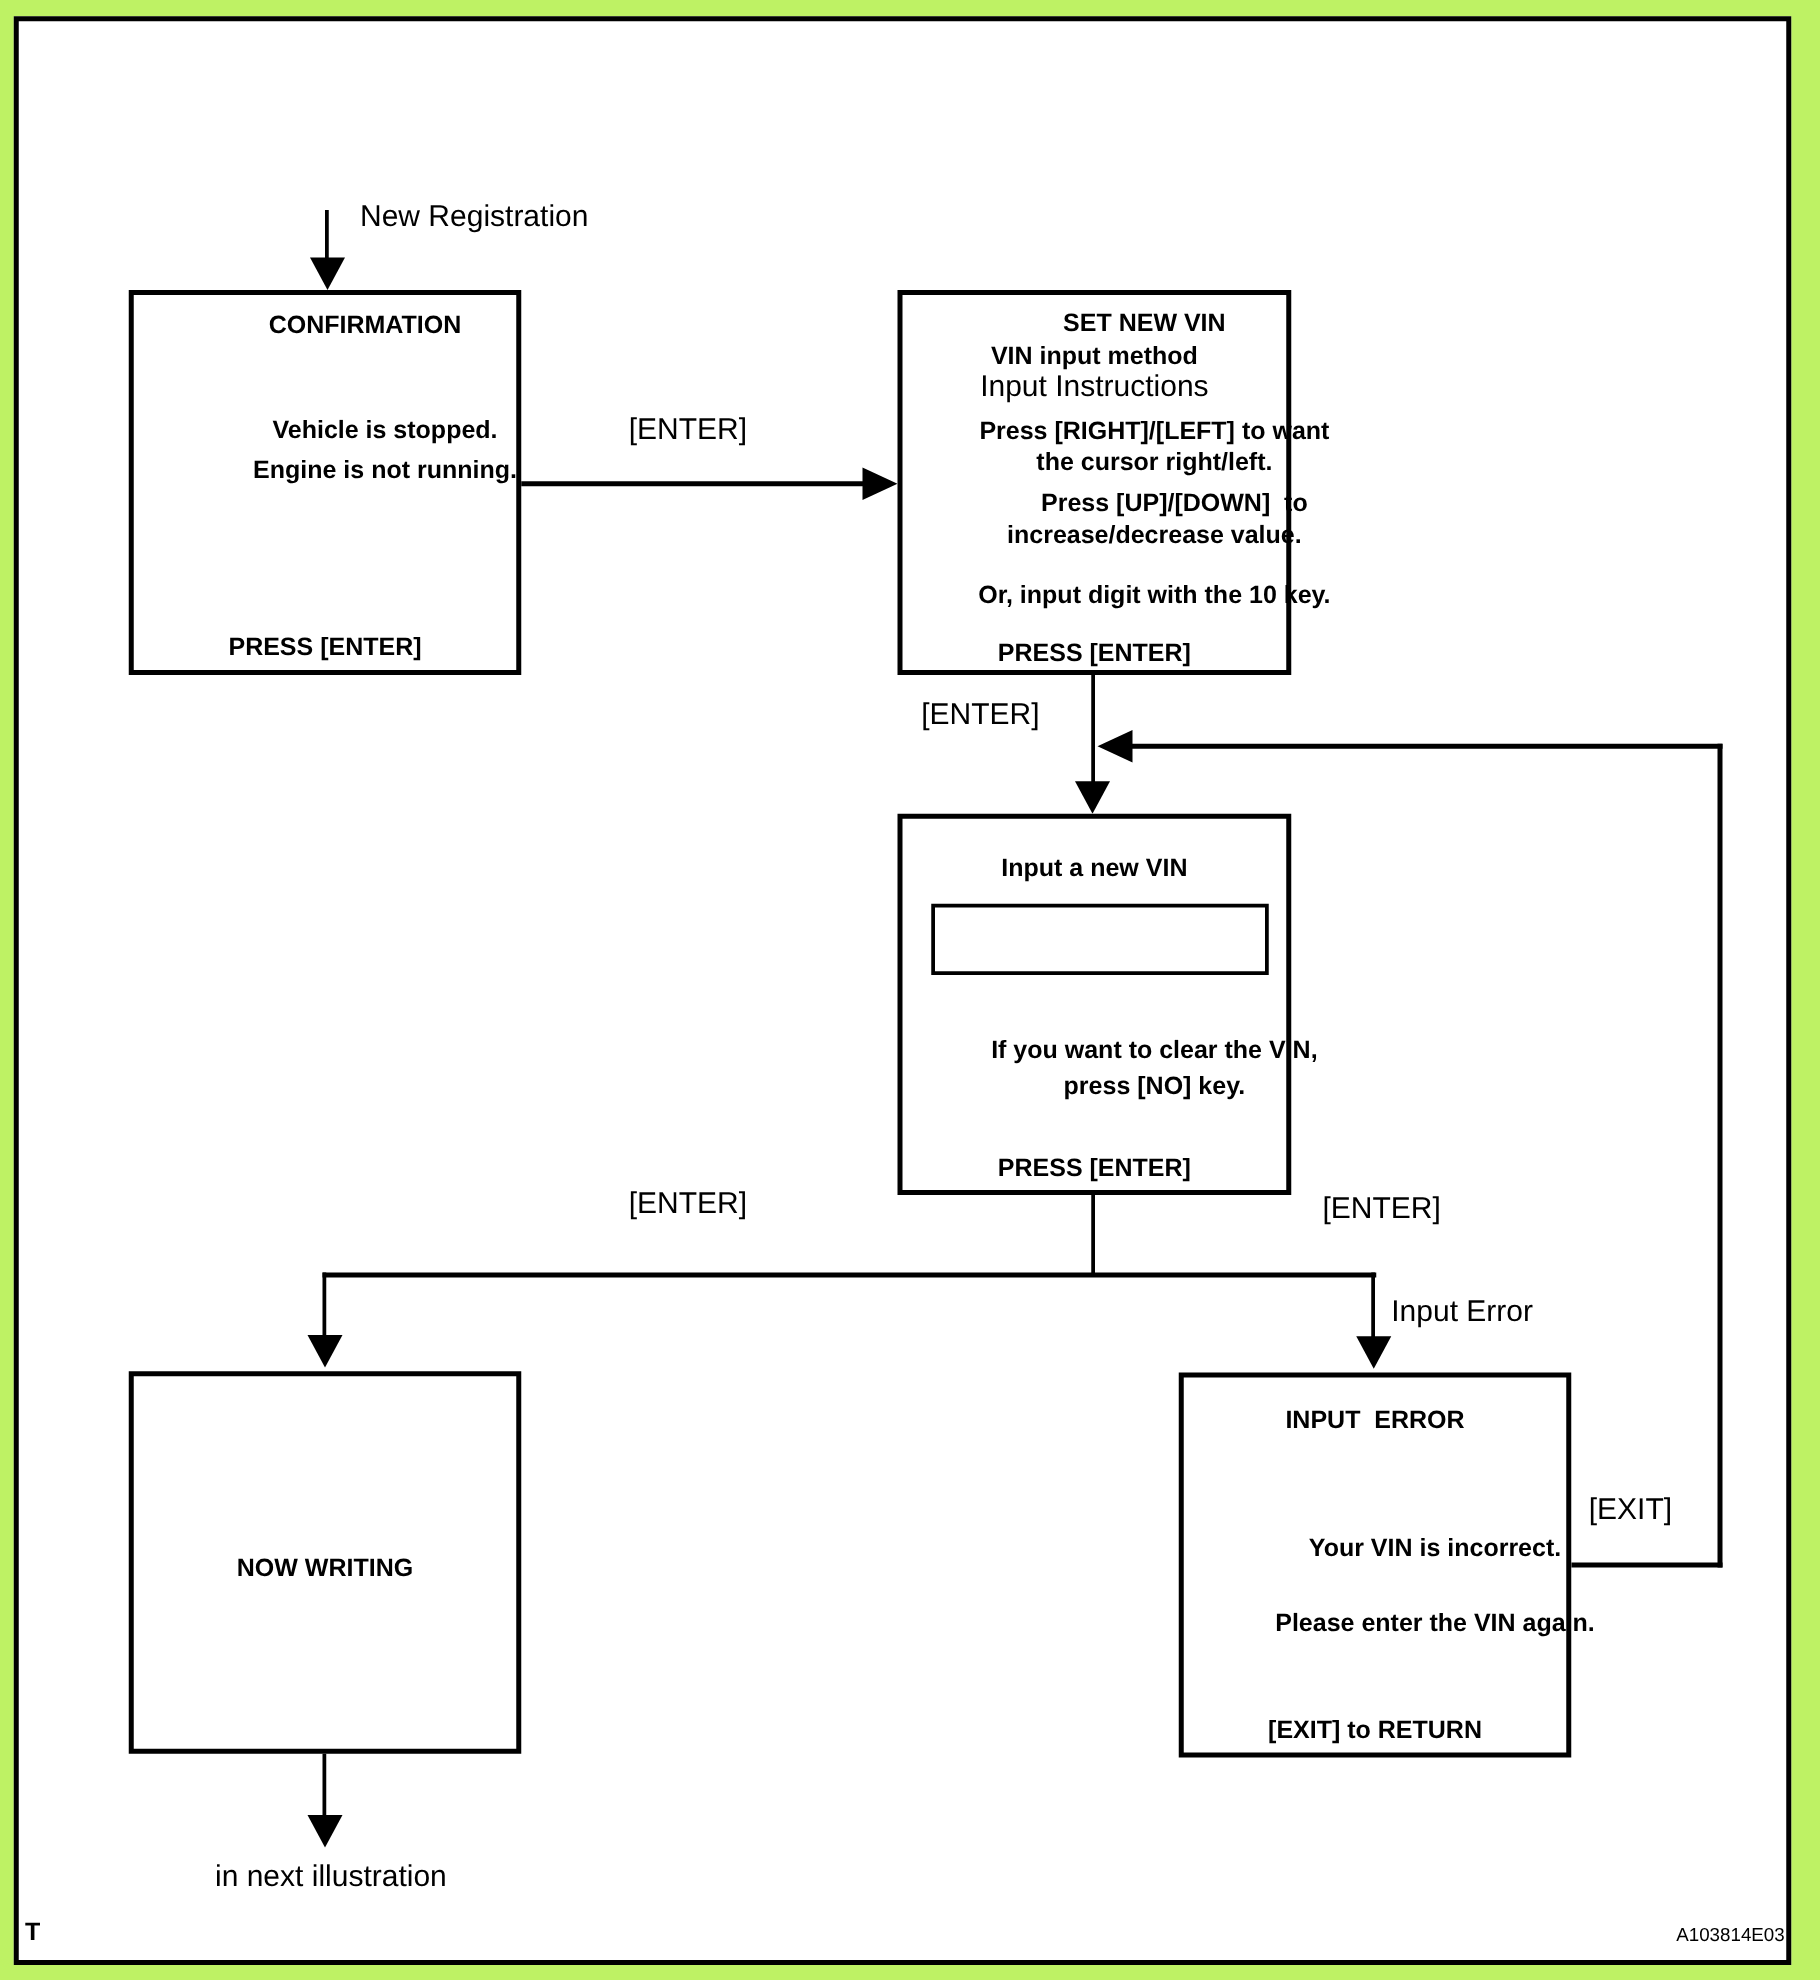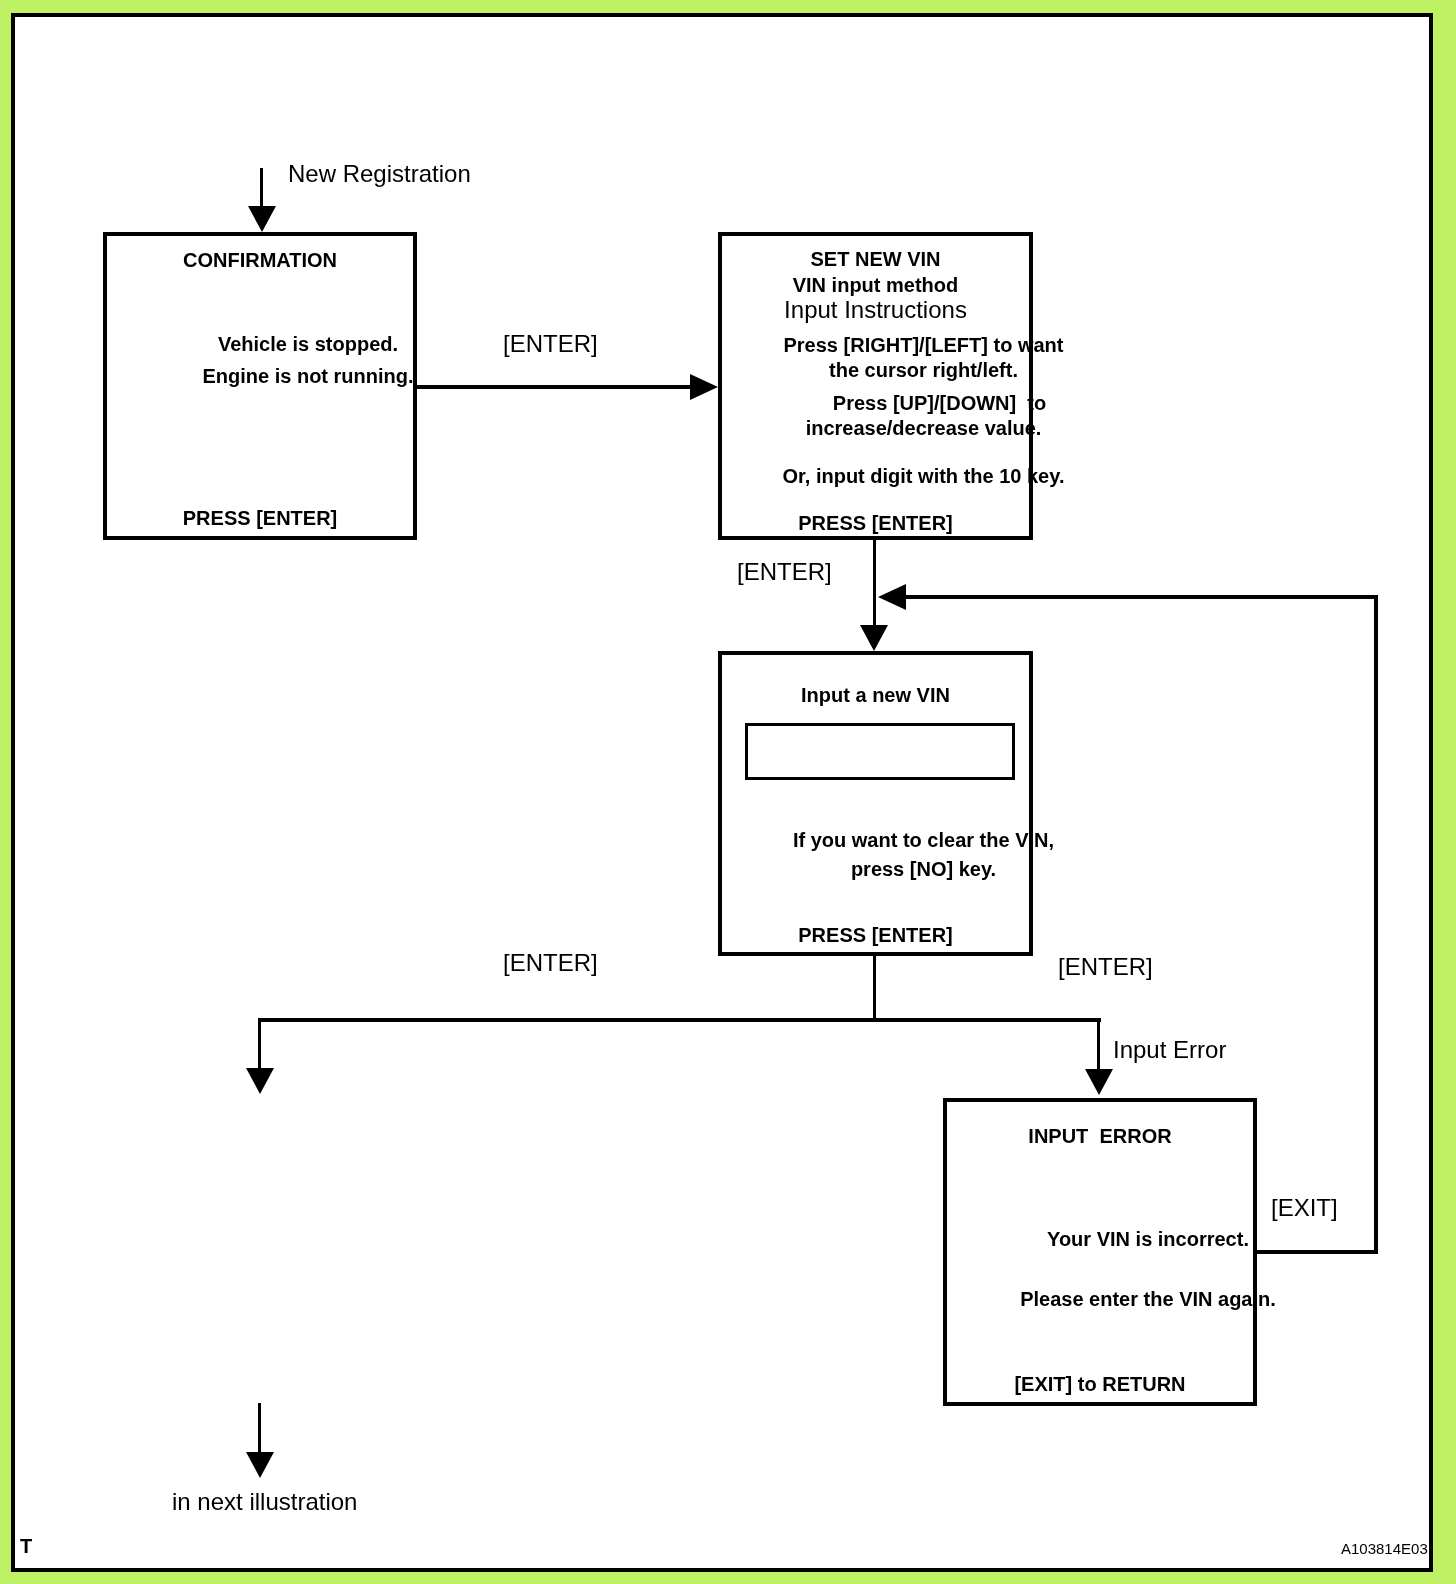--- a/index.html
+++ b/index.html
@@ -39,32 +39,32 @@
 <body>
 
 <div id="canvas">
   <div class="page-border"></div>
 
   <div class="line" style="left:260px;top:168px;width:3px;height:42px;"></div>
   <div class="ah ah-down" style="left:248px;top:206px;"></div>
   <div class="lbl" style="left:288px;top:160px;">New Registration</div>
 
   <div class="fbox" style="left:103px;top:232px;width:314px;height:308px;">
-    <div class="bt" style="top:12px;">CONFIRMATION</div>
+    <div class="bt" style="top:12px;padding-left:32px;">CONFIRMATION</div>
     <div class="bl" style="top:96px;">Vehicle is stopped.</div>
     <div class="bl" style="top:128px;">Engine is not running.</div>
     <div class="bf" style="top:270px;">PRESS [ENTER]</div>
   </div>
 
   <div class="line" style="left:417px;top:385px;width:275px;height:4px;"></div>
   <div class="ah ah-right" style="left:690px;top:374px;"></div>
   <div class="lbl" style="left:503px;top:330px;">[ENTER]</div>
 
   <div class="fbox" style="left:718px;top:232px;width:315px;height:308px;">
-    <div class="bt" style="top:11px;">SET NEW VIN</div>
+    <div class="bt" style="top:11px;margin-left:40px;">SET NEW VIN</div>
     <div class="bt" style="top:37px;">VIN input method</div>
     <div class="instr-heading" style="top:61px;">Input Instructions</div>
     <div class="bl" style="top:97px;">Press [RIGHT]/[LEFT] to want</div>
     <div class="bl" style="top:122px;">the cursor right/left.</div>
     <div class="bl" style="top:155px;margin-left:16px;">Press [UP]/[DOWN]  to</div>
     <div class="bl" style="top:180px;">increase/decrease value.</div>
     <div class="bl" style="top:228px;">Or, input digit with the 10 key.</div>
     <div class="bf" style="top:275px;">PRESS [ENTER]</div>
   </div>
 
@@ -89,20 +89,23 @@
   <div class="line" style="left:873px;top:953px;width:3px;height:67px;"></div>
   <div class="line" style="left:258px;top:1018px;width:843px;height:4px;"></div>
   <div class="line" style="left:258px;top:1018px;width:3px;height:54px;"></div>
   <div class="ah ah-down" style="left:246px;top:1068px;"></div>
   <div class="line" style="left:1097px;top:1018px;width:3px;height:55px;"></div>
   <div class="ah ah-down" style="left:1085px;top:1069px;"></div>
   <div class="lbl" style="left:503px;top:949px;">[ENTER]</div>
   <div class="lbl" style="left:1058px;top:953px;">[ENTER]</div>
   <div class="lbl" style="left:1113px;top:1036px;">Input Error</div>
 
+  <div class="fbox" style="left:103px;top:1097px;width:314px;height:306px;">
+    <div class="bt" style="top:142px;">NOW WRITING</div>
+  </div>
 
   <div class="fbox" style="left:943px;top:1098px;width:314px;height:308px;">
     <div class="bt" style="top:22px;">INPUT  ERROR</div>
     <div class="bl" style="top:125px;">Your VIN is incorrect.</div>
     <div class="bl" style="top:153px;margin-top:32px;">Please enter the VIN again.</div>
     <div class="bf" style="top:270px;">[EXIT] to RETURN</div>
   </div>
 
   <div class="line" style="left:258px;top:1403px;width:3px;height:52px;"></div>
   <div class="ah ah-down" style="left:246px;top:1452px;"></div>

